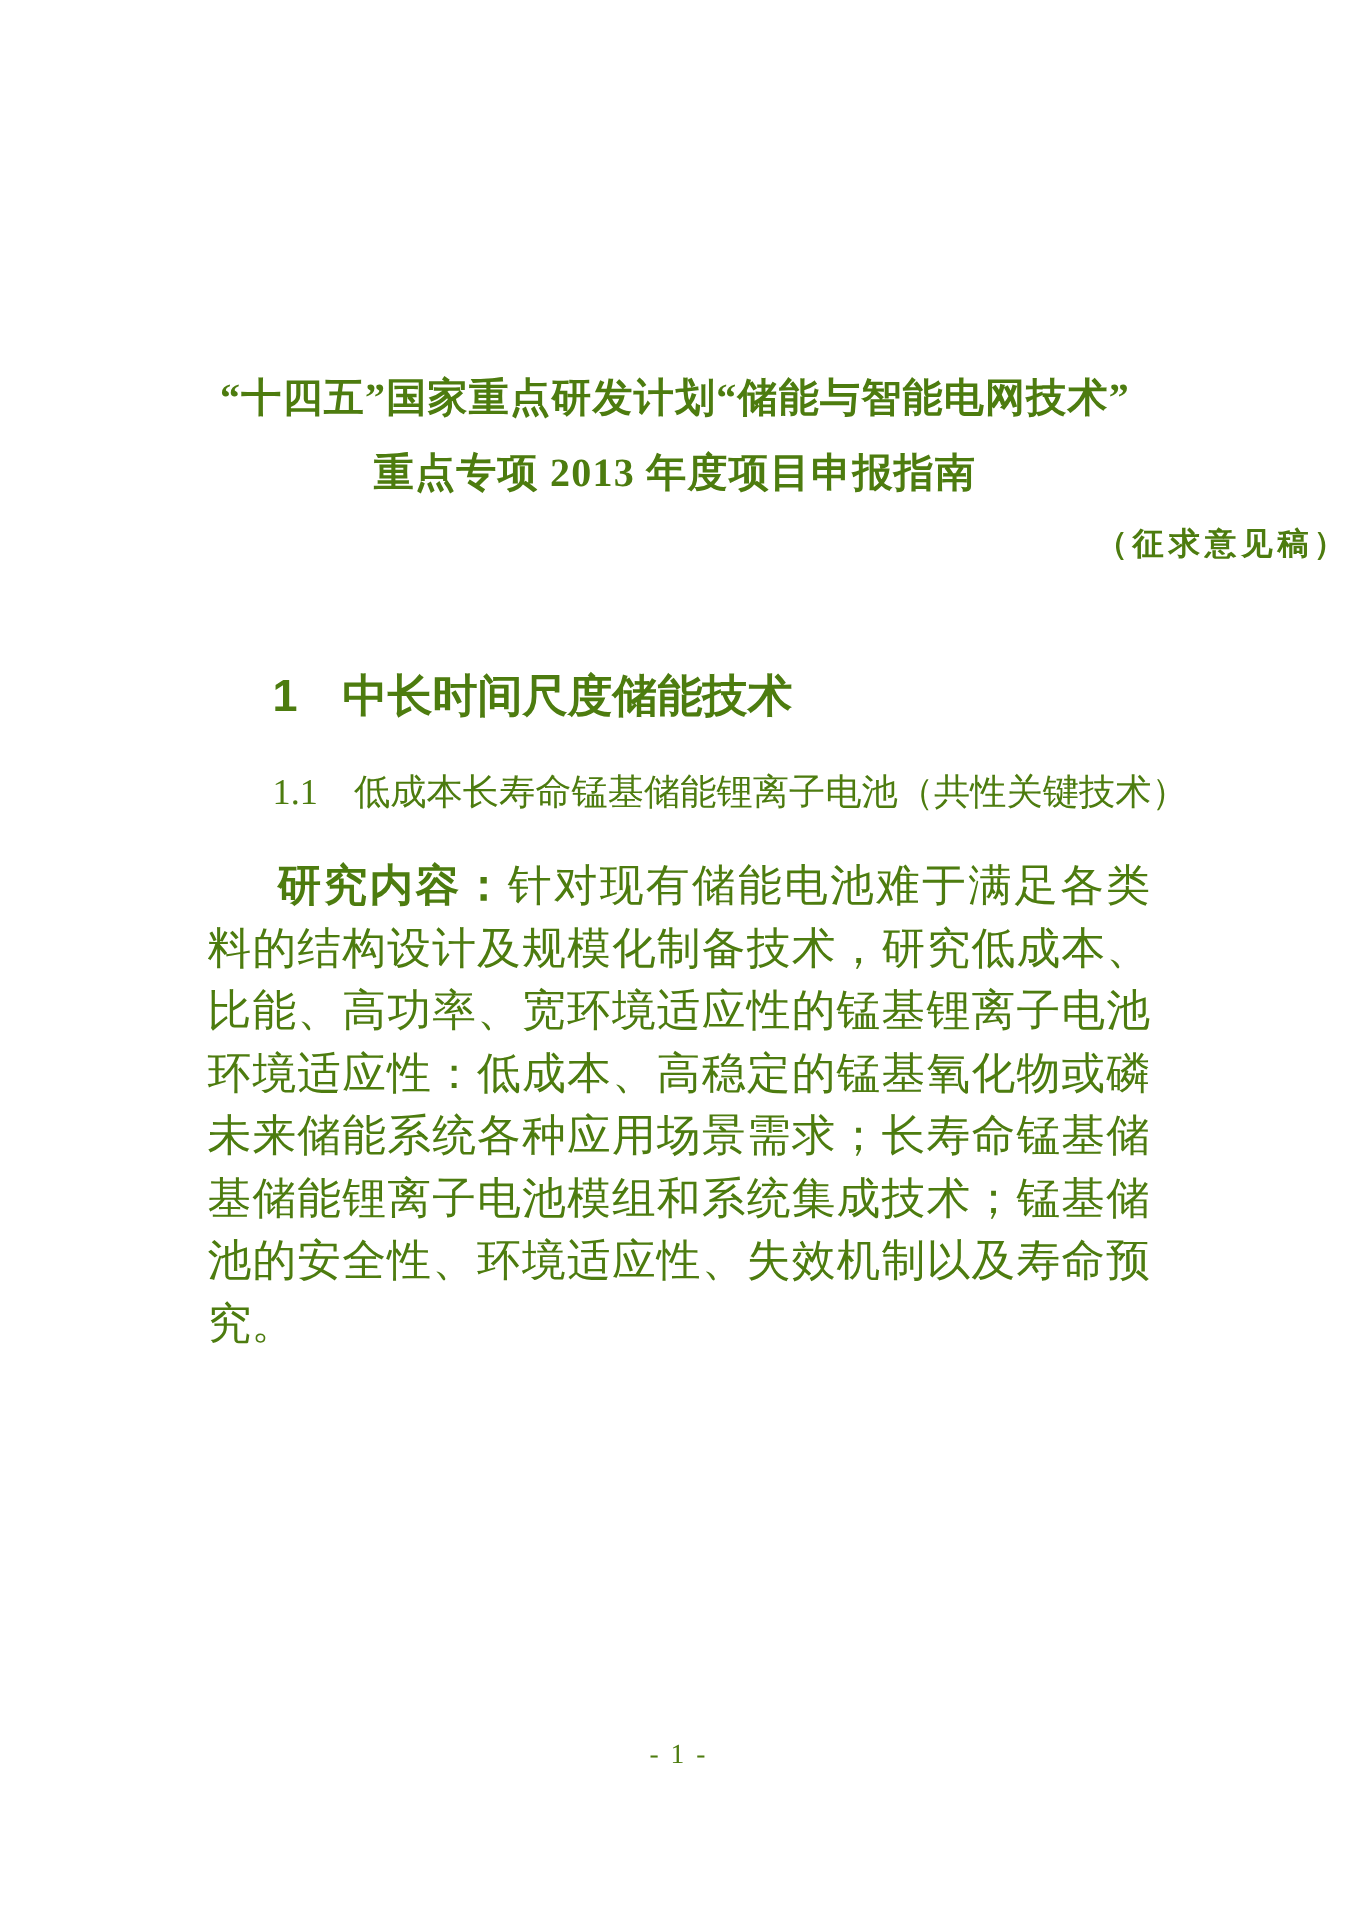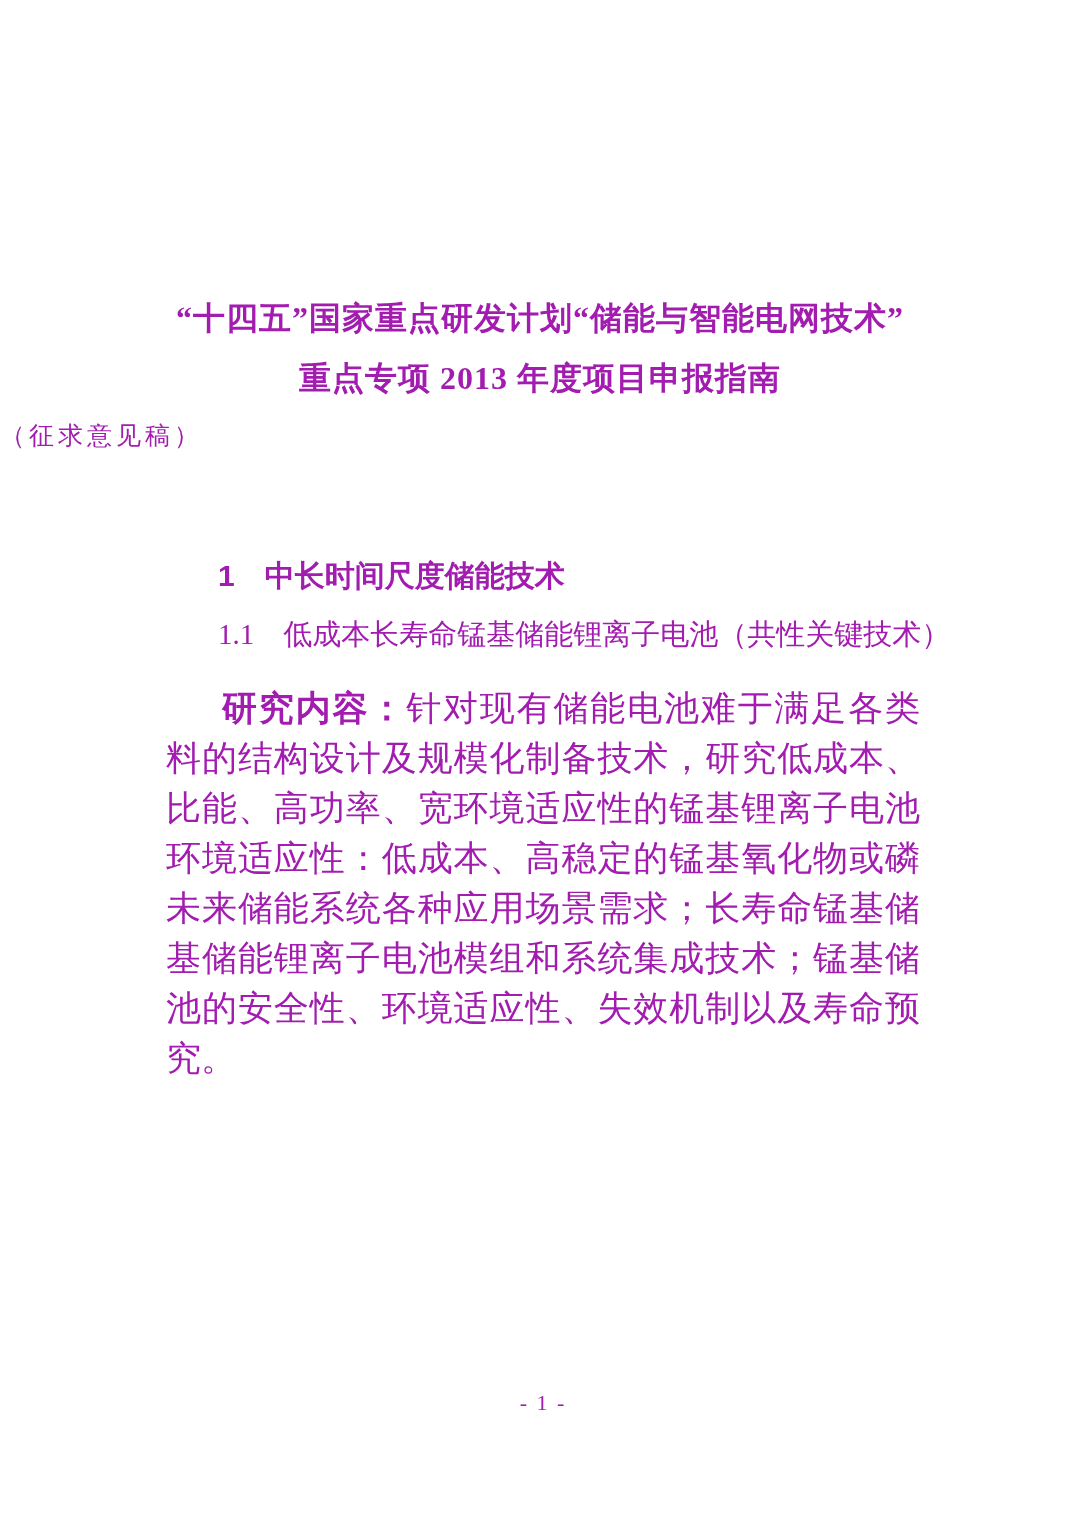--- a/index.html
+++ b/index.html
@@ -6,21 +6,21 @@
     margin: 0;
     padding: 0;
     background: #e8e8e8;
   }
   .page {
     position: relative;
     width: 1080px;
     height: 1526px;
     margin: 0 auto;
     background: #ffffff;
-    color: #a21caf;
+    color: #4d7c0f;
     font-family: "Liberation Serif", "DejaVu Serif", serif;
     overflow: hidden;
   }
   
   .doc-title {
     position: absolute;
     top: 288px;
     left: 0;
     right: 0;
     text-align: center;
@@ -29,36 +29,36 @@
     font-size: 32px;
     line-height: 60px;
     letter-spacing: 1px;
     white-space: nowrap;
   }
   .doc-subtitle {
     position: absolute;
     top: 416px;
     left: 0;
     right: 0;
-    text-align: left;
+    text-align: right;
     font-size: 25px;
     line-height: 40px;
     letter-spacing: 4px;
-    font-weight: normal;
+    font-weight: bold;
   }
   
   .heading-l1 {
     position: absolute;
-    top: 554px;
+    top: 535px;
     left: 166px;
     width: 754px;
     margin: 0;
     font-family: "Liberation Sans", "DejaVu Sans", sans-serif;
     font-weight: bold;
-    font-size: 30px;
+    font-size: 36px;
     line-height: 44px;
     white-space: nowrap;
     text-indent: 52px;
   }
   .heading-l2 {
     position: absolute;
     top: 612px;
     left: 166px;
     width: 754px;
     margin: 0;

